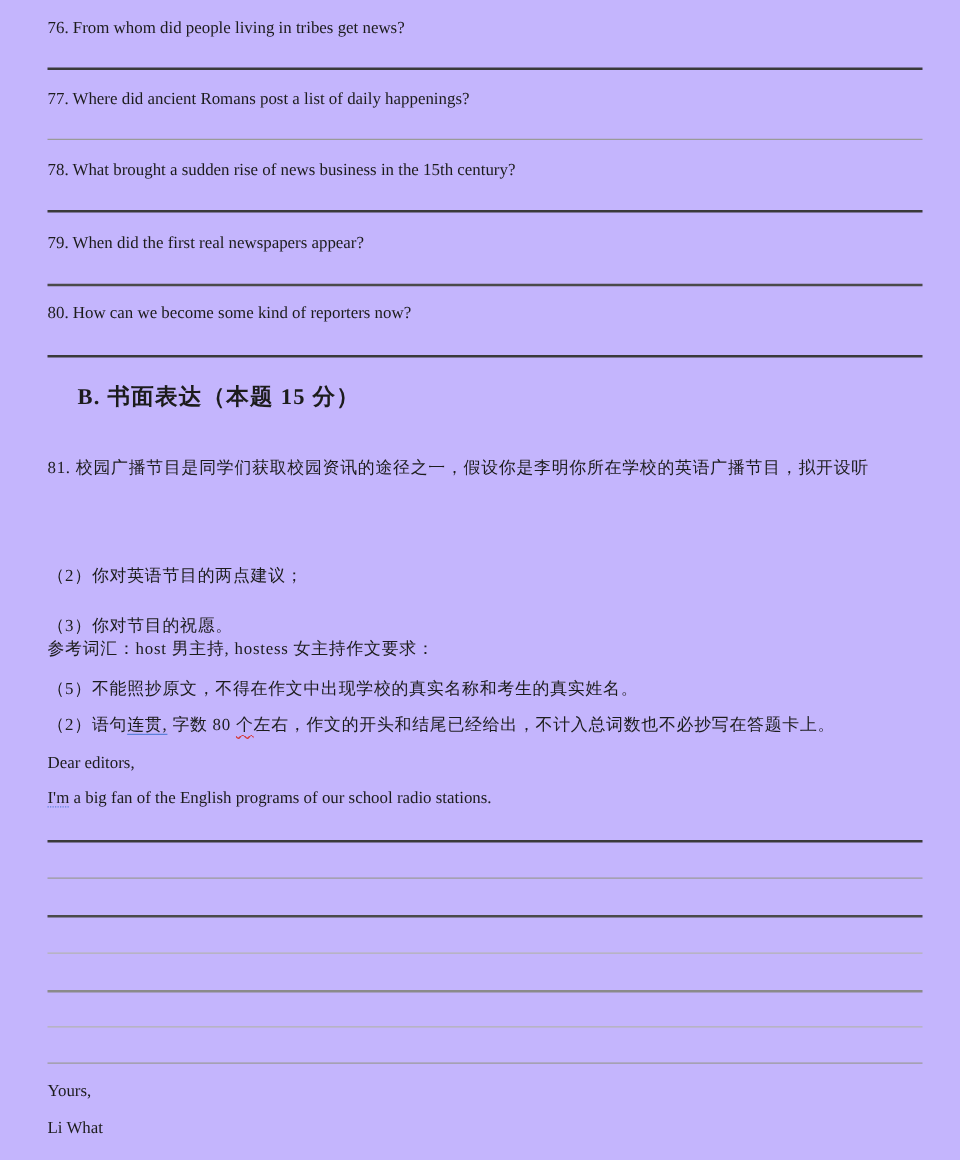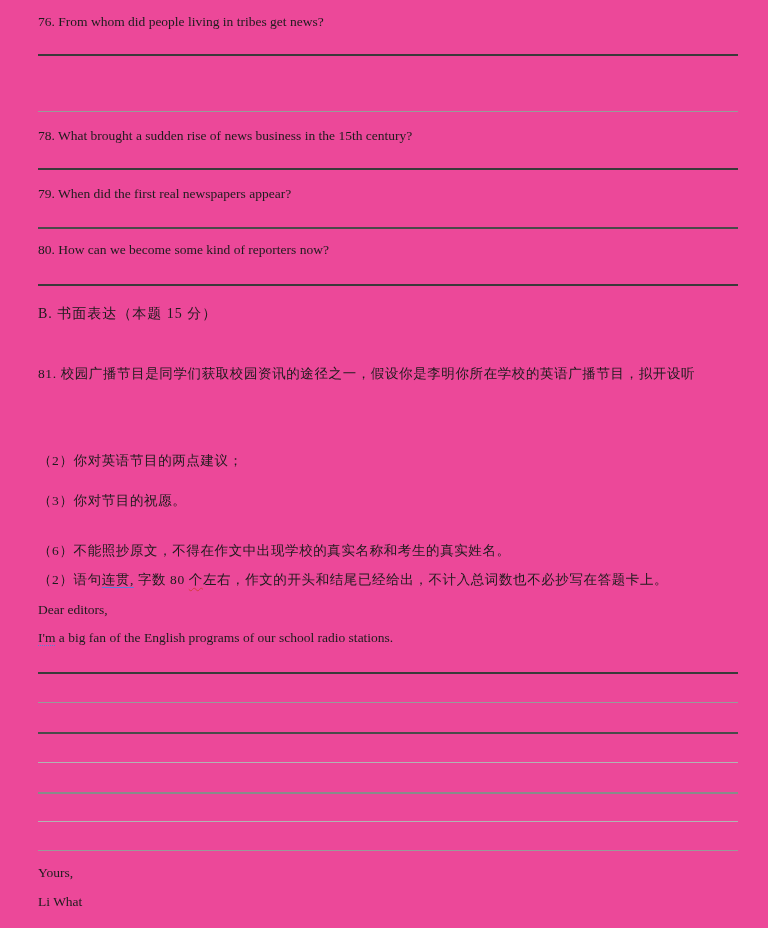--- a/index.html
+++ b/index.html
@@ -4,42 +4,43 @@
 <style>
   html, body {
     margin: 0;
     padding: 0;
     background: #ffffff;
   }
   #page {
     position: relative;
     width: 768px;
     height: 928px;
-    background: #ec4899;
+    background: #c4b5fd;
     font-family: "Liberation Serif", "DejaVu Serif", serif;
     color: #1c1c1c;
     overflow: hidden;
   }
   .abs { position: absolute; left: 38px; }
   .en {
     font-size: 13.5px;
     line-height: 17px;
     white-space: nowrap;
   }
   .zh {
     font-size: 13.5px;
     line-height: 18px;
     letter-spacing: 0.6px;
     white-space: nowrap;
   }
   .heading {
-    font-size: 14px;
-    font-weight: normal;
+    font-size: 18px;
+    font-weight: bold;
     letter-spacing: 1px;
     white-space: nowrap;
+    margin-left: 24px;
   }
   .rule {
     position: absolute;
     left: 38px;
     width: 700px;
     border: 0;
   }
   .rule-dark   { height: 2px; background: #3a3a3a; }
   .rule-dark2  { height: 2px; background: #4a4a4a; }
   .rule-med    { height: 2px; background: #8a8a8a; }
@@ -64,41 +65,43 @@
   }
 </style>
 </head>
 <body>
 
 <div id="page">
 
   <div class="abs en" style="top:13px">76. From whom did people living in tribes get news?</div>
   <div class="rule rule-dark" style="top:54px"></div>
 
+  <div class="abs en" style="top:70px">77. Where did ancient Romans post a list of daily happenings?</div>
   <div class="rule rule-light" style="top:111px"></div>
 
   <div class="abs en" style="top:127px">78. What brought a sudden rise of news business in the 15th century?</div>
   <div class="rule rule-dark" style="top:168px"></div>
 
   <div class="abs en" style="top:185px">79. When did the first real newspapers appear?</div>
   <div class="rule rule-dark2" style="top:227px"></div>
 
   <div class="abs en" style="top:241px">80. How can we become some kind of reporters now?</div>
   <div class="rule rule-dark" style="top:284px"></div>
 
   <div class="abs heading" style="top:305px">B. 书面表达（本题 15 分）</div>
 
 
   <div class="abs zh" style="top:365px">81. 校园广播节目是同学们获取校园资讯的途径之一，假设你是李明你所在学校的英语广播节目，拟开设听</div>
 
   <div class="abs zh" style="top:452px">（2）你对英语节目的两点建议；</div>
   <div class="abs zh" style="top:492px">（3）你对节目的祝愿。</div>
 
+  <div class="abs zh" style="top:510px">参考词汇：host 男主持, hostess 女主持作文要求：</div>
 
-  <div class="abs zh" style="top:542px">（6）不能照抄原文，不得在作文中出现学校的真实名称和考生的真实姓名。</div>
+  <div class="abs zh" style="top:542px">（5）不能照抄原文，不得在作文中出现学校的真实名称和考生的真实姓名。</div>
 
   <div class="abs zh" style="top:571px"><span>（2）语句</span><span class="u-blue">连贯,</span><span> 字数 80 </span><span class="u-red-wavy">个</span><span>左右，作文的开头和结尾已经给出，不计入总词数也不必抄写在答题卡上。</span></div>
 
   <div class="abs en" style="top:601px">Dear editors,</div>
 
   <div class="abs en" style="top:629px"><span class="u-blue-dotted">I'm</span><span> a big fan of the English programs of our school radio stations.</span></div>
 
   <div class="rule rule-dark" style="top:672px"></div>
   <div class="rule rule-light" style="top:702px"></div>
   <div class="rule rule-dark2" style="top:732px"></div>

